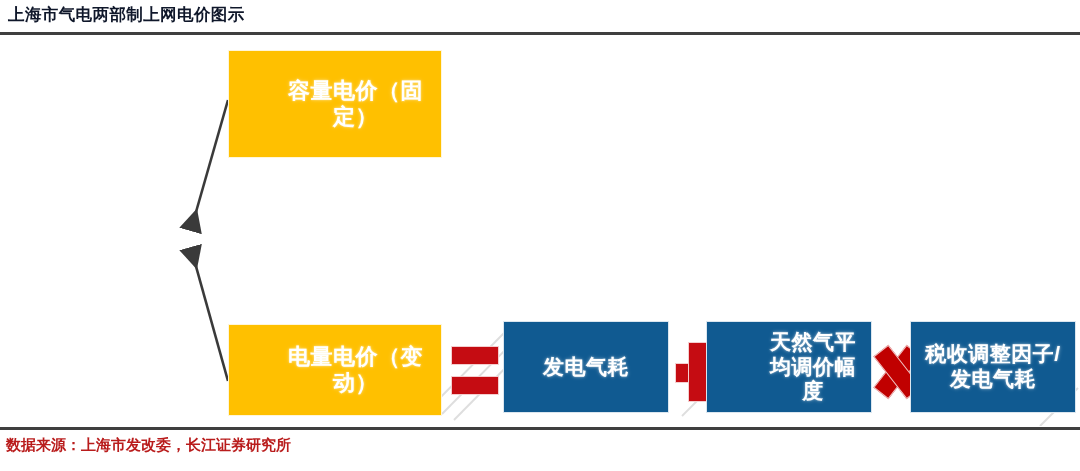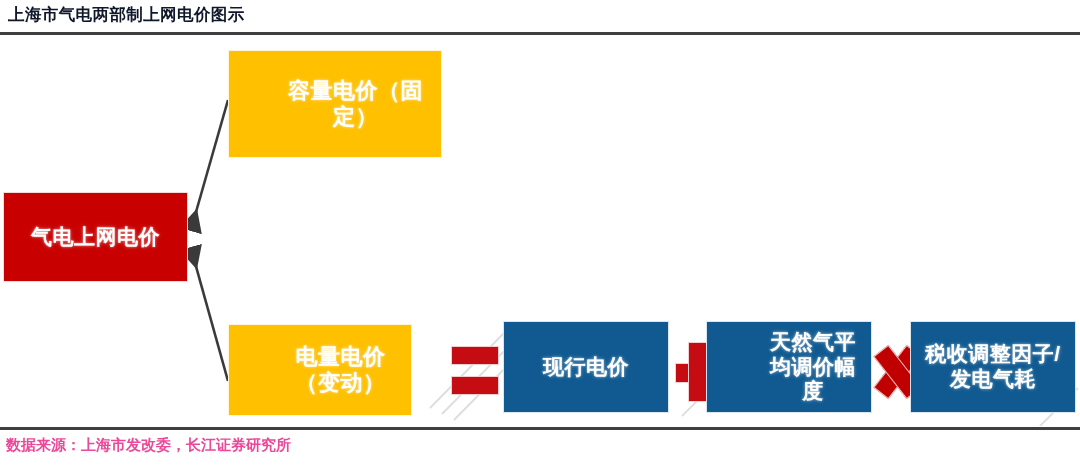--- a/index.html
+++ b/index.html
@@ -50,21 +50,21 @@
     width: 1080px;
     height: 3px;
     background: #3f3f3f;
   }
   .source-note {
     position: absolute;
     left: 6px;
     top: 436px;
     font-size: 15px;
     font-weight: bold;
-    color: #ec4899;
+    color: #b91c1c;
     white-space: nowrap;
   }
 
   
   .canvas {
     position: absolute;
     left: 0;
     top: 36px;
     width: 1080px;
     height: 390px;
@@ -122,21 +122,21 @@
   
   #node-source {
     left: 3px;  top: 156px;  width: 185px;  height: 90px;
     font-size: 21px;
   }
   #node-capacity {
     left: 228px; top: 14px;  width: 214px; height: 108px;
     font-size: 22px;
   }
   #node-energy {
-    left: 228px; top: 288px; width: 184px; height: 92px;
+    left: 228px; top: 288px; width: 214px; height: 92px;
     font-size: 22px;
   }
   #node-current-price {
     left: 503px; top: 285px; width: 166px; height: 92px;
     font-size: 21px;
   }
   #node-gas-adjust {
     left: 706px; top: 285px; width: 166px; height: 92px;
     font-size: 21px;
     padding-left: 48px;
@@ -226,39 +226,36 @@
         <marker id="arrowhead" markerWidth="9" markerHeight="9" refX="7" refY="4.5" orient="auto" markerUnits="strokeWidth">
           <path d="M 9 0 L 9 9 L 0 4.5 z" fill="#3a3a3a"></path>
         </marker>
       </defs>
 
       <line x1="228" y1="64" x2="192" y2="190" stroke="#3a3a3a" stroke-width="2.6" marker-end="url(#arrowhead)"></line>
 
       <line x1="228" y1="345" x2="192" y2="216" stroke="#3a3a3a" stroke-width="2.6" marker-end="url(#arrowhead)"></line>
     </svg>
 
-    <div class="node red" id="node-source">
-      <span class="node-label">气电上网电价</span>
-    </div>
 
     <div class="node yellow" id="node-capacity">
       <span class="node-label">容量电价（固定）</span>
     </div>
 
     <div class="node yellow" id="node-energy">
       <span class="node-label">电量电价（变动）</span>
     </div>
 
     <div class="operator" id="op-equals">
       <div class="bar top"></div>
       <div class="bar bot"></div>
     </div>
 
     <div class="node blue" id="node-current-price">
-      <span class="node-label">现行电价</span>
+      <span class="node-label">发电气耗</span>
     </div>
 
     <div class="operator" id="op-plus">
       <div class="barh"></div>
       <div class="barv"></div>
     </div>
 
     <div class="node blue" id="node-gas-adjust">
       <span class="node-label">天然气平均调价幅度</span>
     </div>

